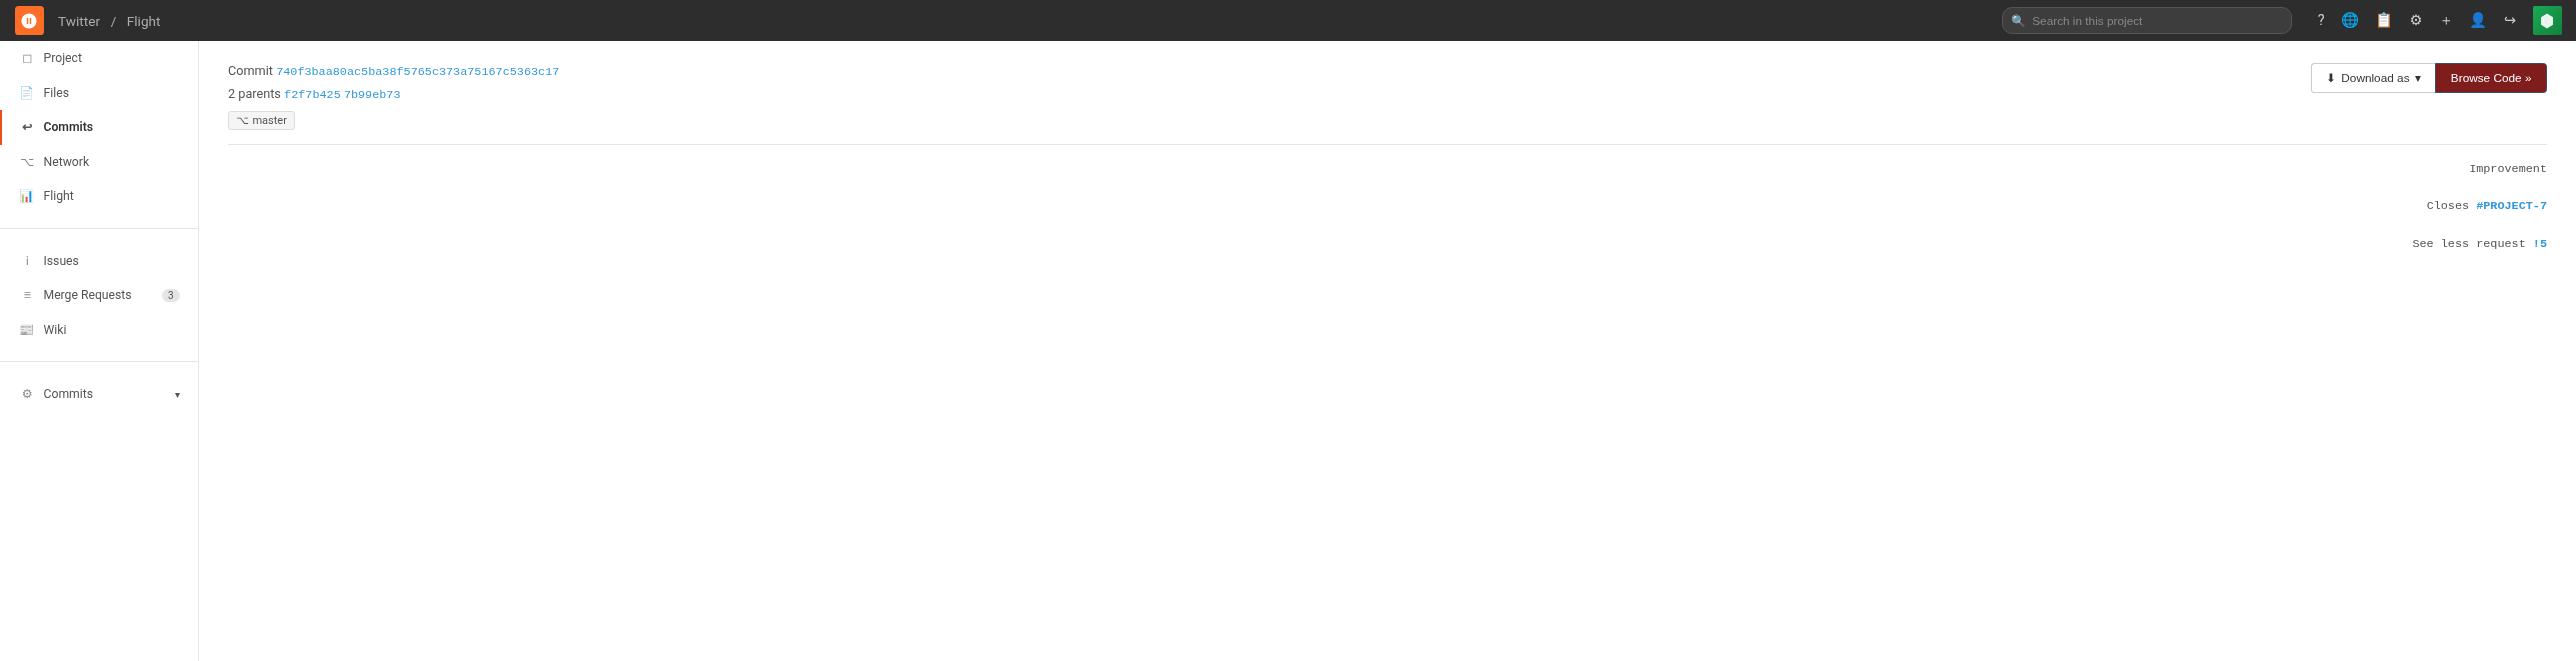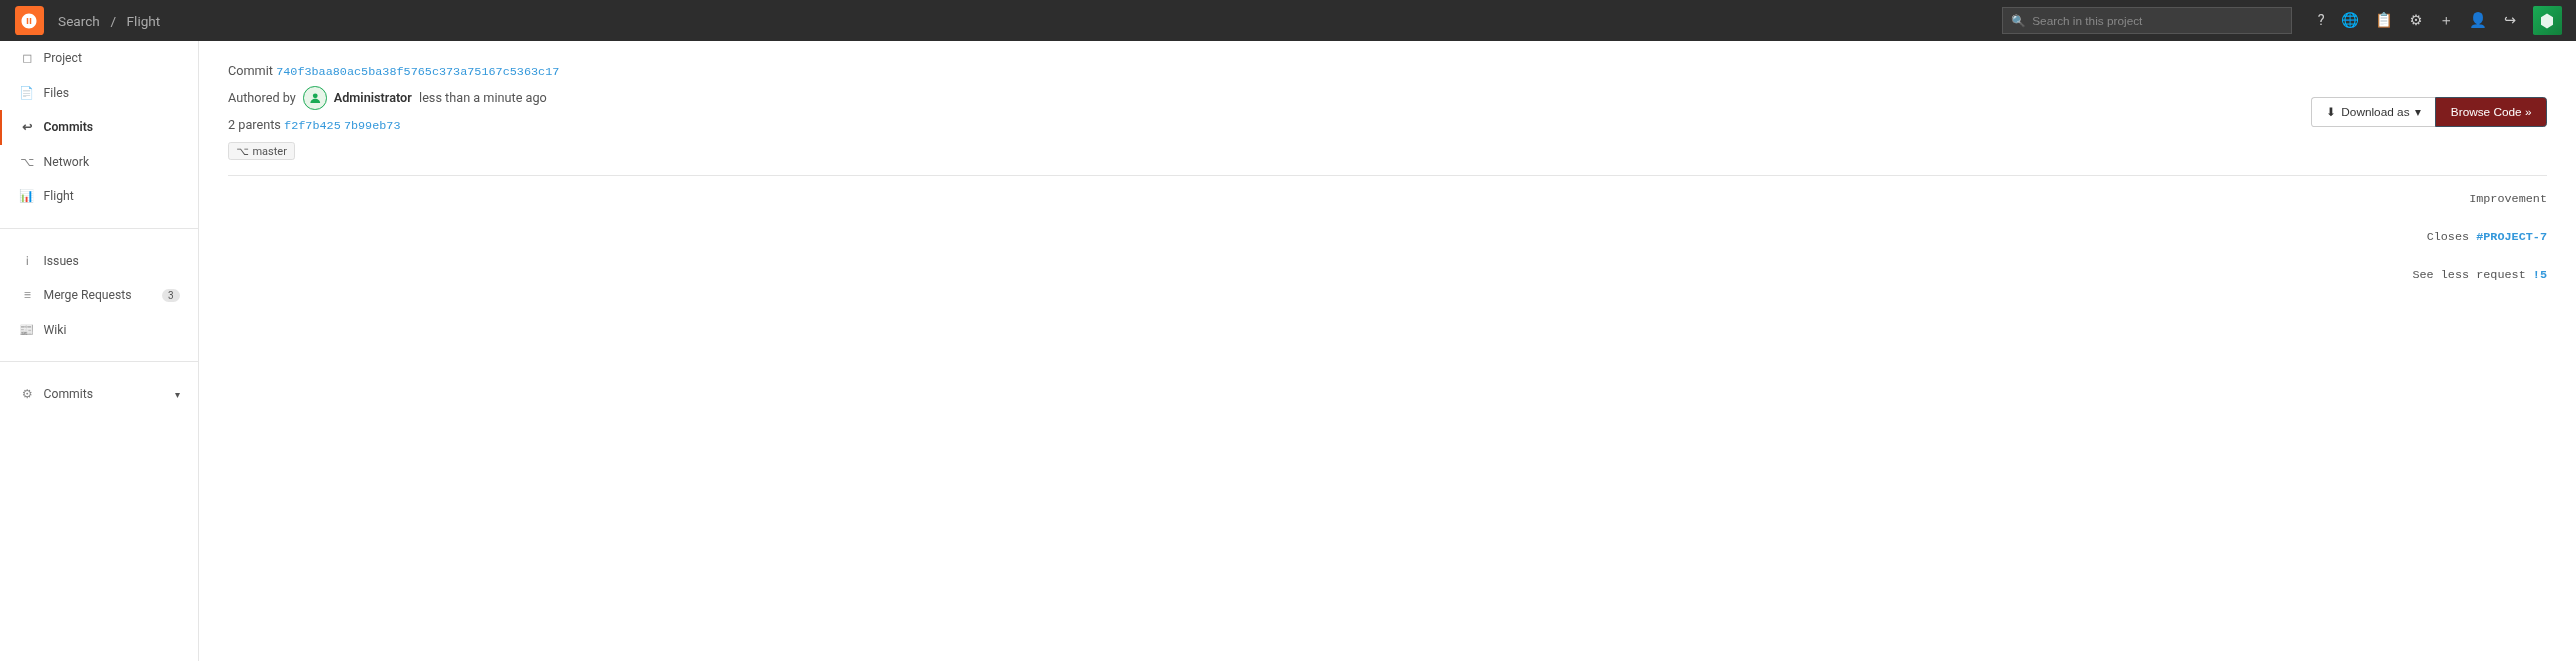--- a/index.html
+++ b/index.html
@@ -30,21 +30,21 @@
       font-weight: 400;
     }
     .navbar-brand span { color: #aaa; margin: 0 3.6px; }
     .navbar-search {
       margin-left: auto;
       position: relative;
     }
     .navbar-search input {
       background: #3d3d3d;
       border: 0.9px solid #555;
-      border-radius: 0;
+      border-radius: 10px;
       padding: 5.4px 11px 5.4px 29px;
       color: #ccc;
       width: 290px;
       font-size: 11.8px;
     }
     .navbar-search input::placeholder { color: #888; }
     .navbar-search-icon {
       position: absolute;
       left: 9px;
       top: 50%;
@@ -125,21 +125,21 @@
     
     .main {
       flex: 1;
       background: #fff;
       padding: 22px 29px;
     }
 
     
     .commit-header {
       display: flex;
-      align-items: center;
+      align-items: flex-start;
       justify-content: space-between;
     }
     .commit-meta { flex: 1; }
     .commit-hash-line {
       font-size: 12.7px;
       color: #555;
       margin-bottom: 7.2px;
     }
     .commit-hash-link {
       color: #3498db;
@@ -244,21 +244,21 @@
 </head>
 <body>
 
 <nav class="navbar">
   <div class="navbar-logo">
     <svg width="18" height="18" viewBox="0 0 24 24" fill="white">
       <path d="M12 2C6.48 2 2 6.48 2 12s4.48 10 10 10 10-4.48 10-10S17.52 2 12 2zm-1 14H9V8h2v8zm4 0h-2V8h2v8z"></path>
     </svg>
   </div>
   <div class="navbar-brand">
-    <span>Search</span>
+    <span>Twitter</span>
     <span> / </span>
     <span>Flight</span>
   </div>
   <div class="navbar-search">
     <span class="navbar-search-icon">🔍</span>
     <input type="text" placeholder="Search in this project" style="">
   </div>
   <div class="navbar-icons">
     <span class="navbar-icon">?</span>
     <span class="navbar-icon">🌐</span>
@@ -322,31 +322,20 @@
 
   <main class="main">
     <div class="commit-header">
       <div class="commit-meta">
         
         <div class="commit-hash-line">
           <span>Commit</span>
           <a class="commit-hash-link" href="#">740f3baa80ac5ba38f5765c373a75167c5363c17</a>
         </div>
         
-        <div class="commit-author-line">
-          <span>Authored by</span>
-          <div class="author-avatar">
-            <svg width="14.5" height="14.5" viewBox="0 0 24 24">
-              <circle cx="12" cy="8" r="4" fill="#1aaa55"></circle>
-              <path d="M4 20c0-4 3.6-7 8-7s8 3 8 7" fill="#1aaa55"></path>
-            </svg>
-          </div>
-          <span class="author-name">Administrator</span>
-          <span>less than a minute ago</span>
-        </div>
         
         <div class="commit-parents-line">
           <span>2 parents</span>
           <a class="parent-link" href="#">f2f7b425</a>
           <span> </span>
           <a class="parent-link" href="#">7b99eb73</a>
         </div>
         
         <div class="branch-badge">
           <span>⌥</span>

